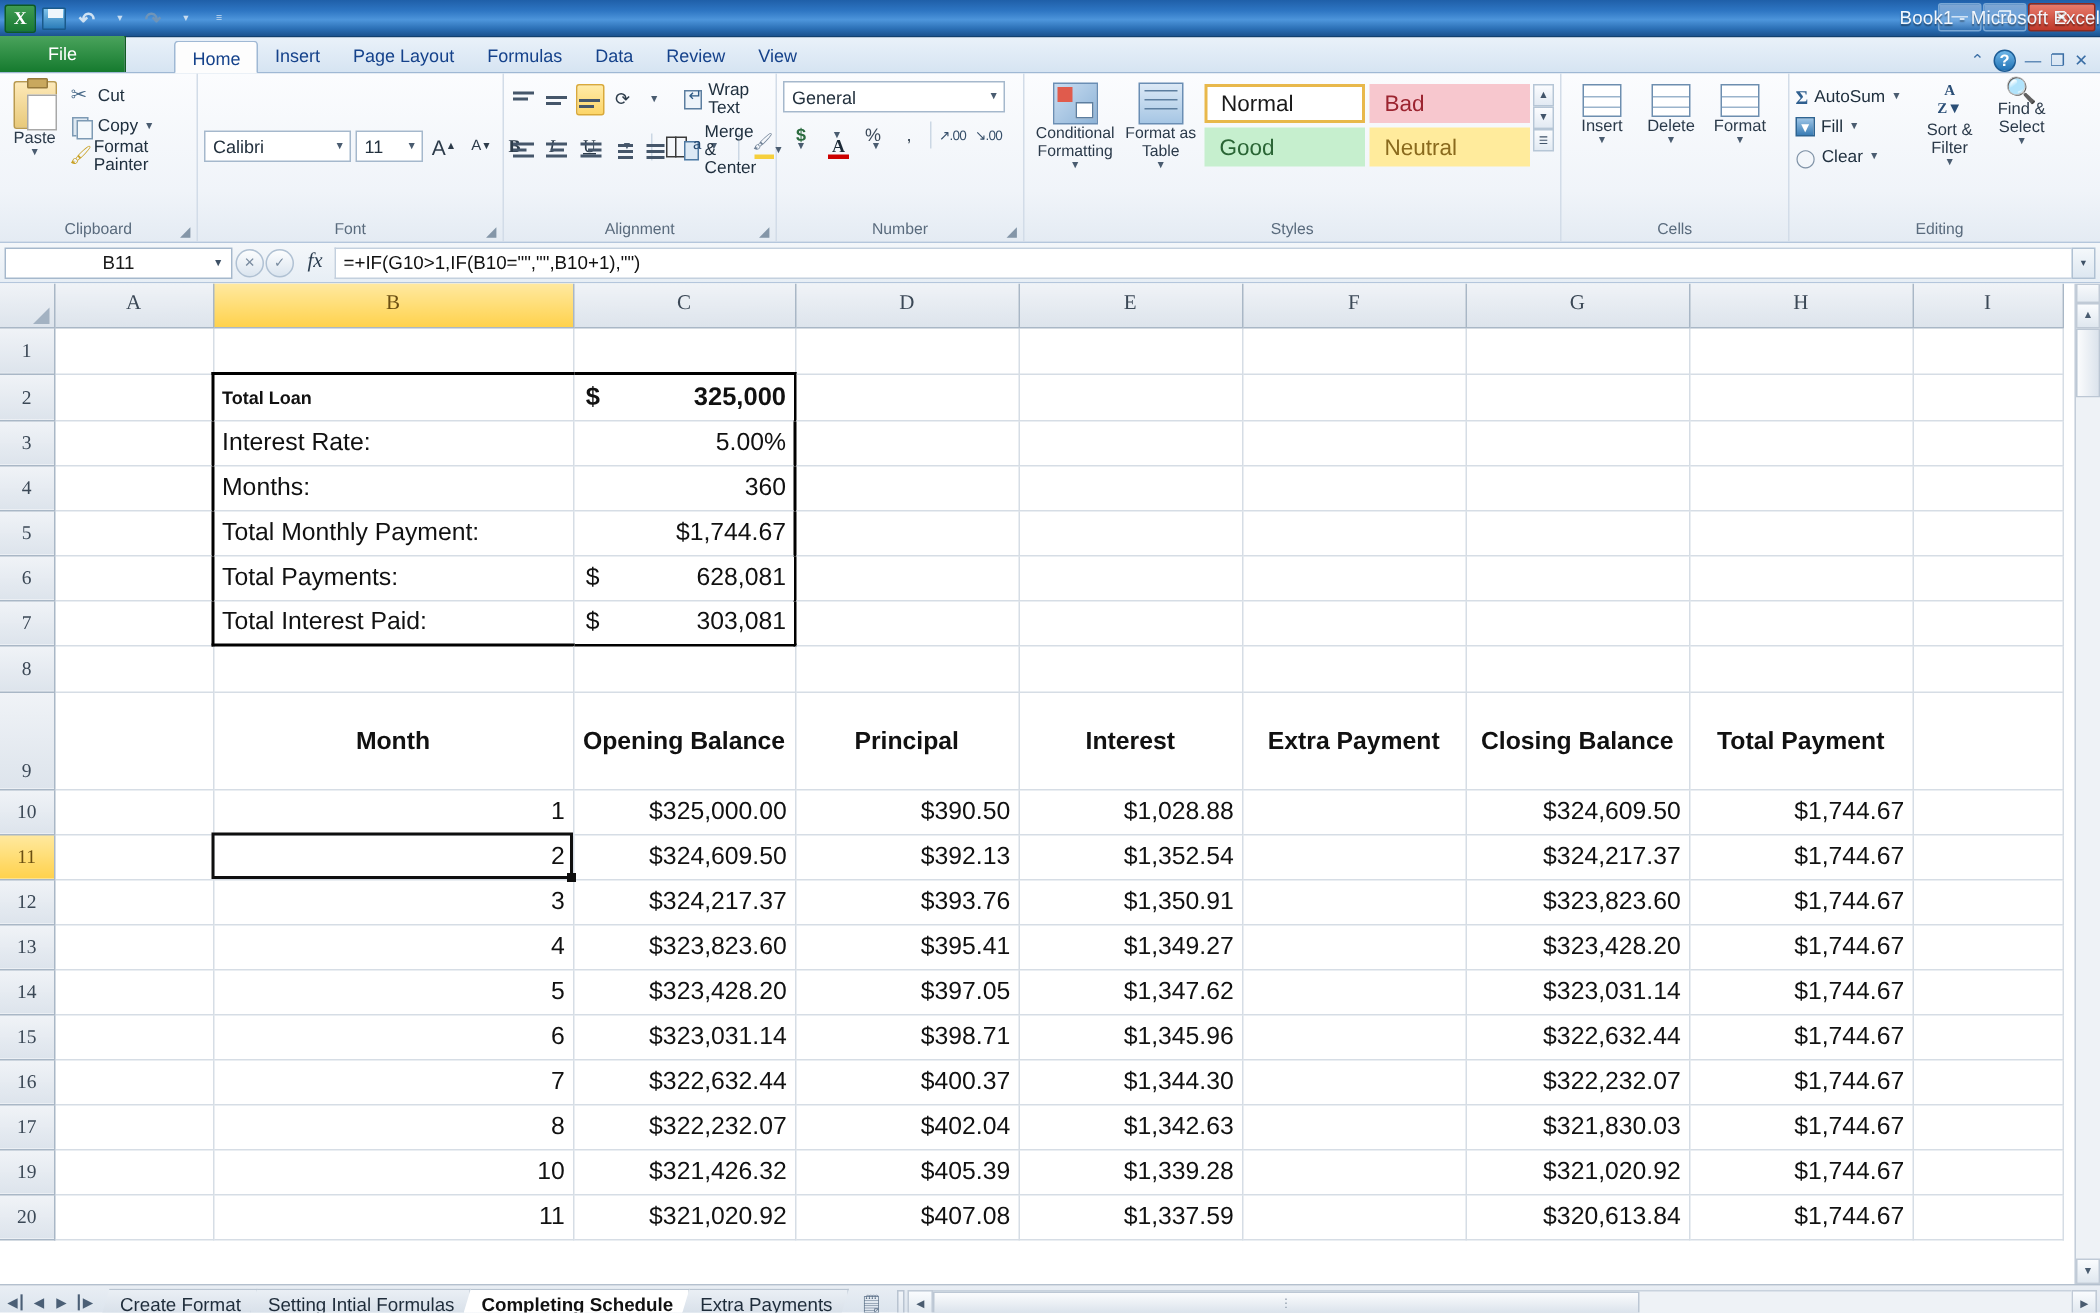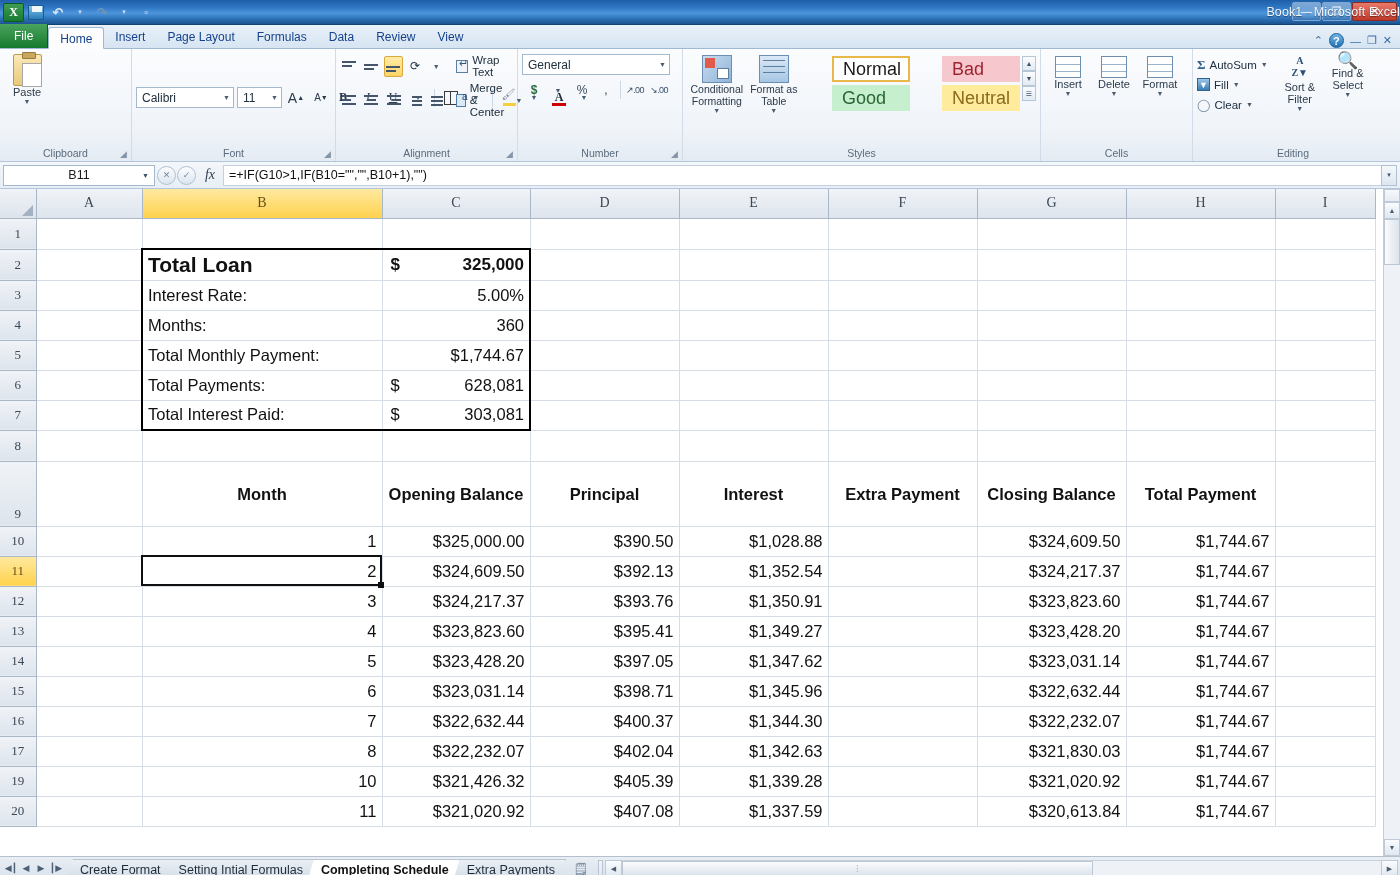--- a/index.html
+++ b/index.html
@@ -67,25 +67,25 @@
     display: flex; align-items: flex-end; padding-left: 0;
     border-bottom: 1px solid #9fb8d4; position: relative;
   }
   .rtab {
     padding: 3px 11px 4px 11px; font-size: 12px; color: #15428b;
     height: 22px; line-height: 16px;
   }
   .rtab.file {
     background: linear-gradient(to bottom,#4aa35c,#157a2e);
     color: #fff; font-weight: normal; height: 24px;
-    padding: 4px 14px; border-right: 1px solid #0f5a22;
+    padding: 4px 32px; border-right: 1px solid #0f5a22;
   }
   .rtab.active {
     background: #fdfdfd; border: 1px solid #9fb8d4; border-bottom: 1px solid #fdfdfd;
-    border-radius: 3px 3px 0 0; margin-bottom: -1px; position: relative; z-index: 3;
+    border-radius: 3px 3px 0 0; margin-bottom: -1px; position: relative; z-index: 3; margin-left: 32px;
   }
   #helpgroup { margin-left: auto; display: flex; align-items: center; gap: 6px; padding-right: 8px; color:#3a6ea5; font-size: 11px; }
   .help-circ {
     width: 15px; height: 15px; border-radius: 50%;
     background: linear-gradient(to bottom,#6eb6e8,#2173b5);
     color: #fff; font-size: 11px; font-weight: bold;
     display: flex; align-items: center; justify-content: center;
     border: 1px solid #1c5c95;
   }
 
@@ -188,23 +188,22 @@
 
   
   .cf-btn { width: 68px; display:flex; flex-direction:column; align-items:center; font-size:10.5px; color:#2b3a4a; line-height:12px; text-align:center; padding-top:1px; }
   .cf-ico { width: 30px; height: 28px; background: linear-gradient(135deg,#c9dcf0,#8eb4d8); border:1px solid #6a8eb4; position:relative; }
   .cf-ico .r1 { position:absolute; left:2px; top:2px; width:10px; height:10px; background:#e05b4c; }
   .cf-ico .r2 { position:absolute; right:2px; bottom:3px; width:12px; height:11px; background:#fff; border:1px solid #5d7e9f; }
   .fat-ico { width: 30px; height: 28px; background: linear-gradient(to bottom,#dce9f6,#a6c6e4); border:1px solid #6a8eb4; position:relative; }
   .fat-ico::after { content:''; position:absolute; left:3px; top:4px; right:3px; height:1px; background:#5d7e9f; box-shadow:0 6px 0 #5d7e9f,0 12px 0 #5d7e9f; }
   .stylebox { display: grid; grid-template-columns: 107px 107px; grid-template-rows: 26px 26px; gap: 3px; padding: 2px; }
   .stylecell {
-    display: flex; align-items: center; padding-left: 9px; font-size: 18px;
+    display: flex; align-items: center; padding-left: 9px; font-size: 15px;
     border: 1px solid transparent;
-    margin-left: 29px;
   }
   .st-normal { background:#fff; border:2px solid #e8b84b; color:#1a1a1a; }
   .st-bad { background:#f7c7ce; color:#9c2430; }
   .st-good { background:#c6efce; color:#2a6535; }
   .st-neutral { background:#ffeb9c; color:#8a6a1d; }
   .style-scroll { display:flex; flex-direction:column; justify-content:space-between; width:15px; padding:2px 0; }
   .ss-btn { width:14px; height:15px; border:1px solid #b6c6d6; background:linear-gradient(to bottom,#fbfcfe,#e2eaf3); font-size:7px; display:flex; align-items:center; justify-content:center; color:#41546a; }
 
   
   .cell-btn { width: 46px; display:flex; flex-direction:column; align-items:center; font-size:11px; color:#2b3a4a; padding-top:2px; }
@@ -383,20 +382,35 @@
 </div>
 
 <div id="ribbon">
 
   <div class="rgroup" style="width:132px">
     <div class="rgroup-inner">
       <div class="paste-btn">
         <span class="clipboard-ico"></span>
         <span>Paste</span>
         <span class="tri-dn">▼</span>
+      </div>
+      <div class="cb-items">
+        <div class="cb-item">
+          <span class="sc-ico ico-cut"></span>
+          <span>Cut</span>
+        </div>
+        <div class="cb-item">
+          <span class="sc-ico ico-copy"></span>
+          <span>Copy</span>
+          <span class="tri-dn">▼</span>
+        </div>
+        <div class="cb-item">
+          <span class="sc-ico ico-fp"></span>
+          <span>Format Painter</span>
+        </div>
       </div>
     </div>
     <div class="rgroup-label">Clipboard</div>
     <div class="rgroup-dialog">◢</div>
   </div>
 
   <div class="rgroup" style="width:204px">
     <div class="rgroup-inner" style="flex-direction:row; padding-top:2px;">
       <div class="font-row">
         <div class="combo fontname">
@@ -666,21 +680,21 @@
       <td class="cell"></td>
       <td class="cell"></td>
       <td class="cell"></td>
       <td class="cell"></td>
       <td class="cell"></td>
     </tr>
 
     <tr style="height:31px">
       <td class="rowhead">2</td>
       <td class="cell"></td>
-      <td class="cell l sum-title blk-top blk-left" style="font-size:21px">Total Loan</td>
+      <td class="cell l sum-title blk-top blk-left" style="font-size:12px">Total Loan</td>
       <td class="cell sum-title blk-top blk-right" style="position:relative;font-size:17px">
         <span style="position:absolute;left:8px;">$</span>
         <span style="display:block;text-align:right;">325,000</span>
       </td>
       <td class="cell"></td>
       <td class="cell"></td>
       <td class="cell"></td>
       <td class="cell"></td>
       <td class="cell"></td>
       <td class="cell"></td>

